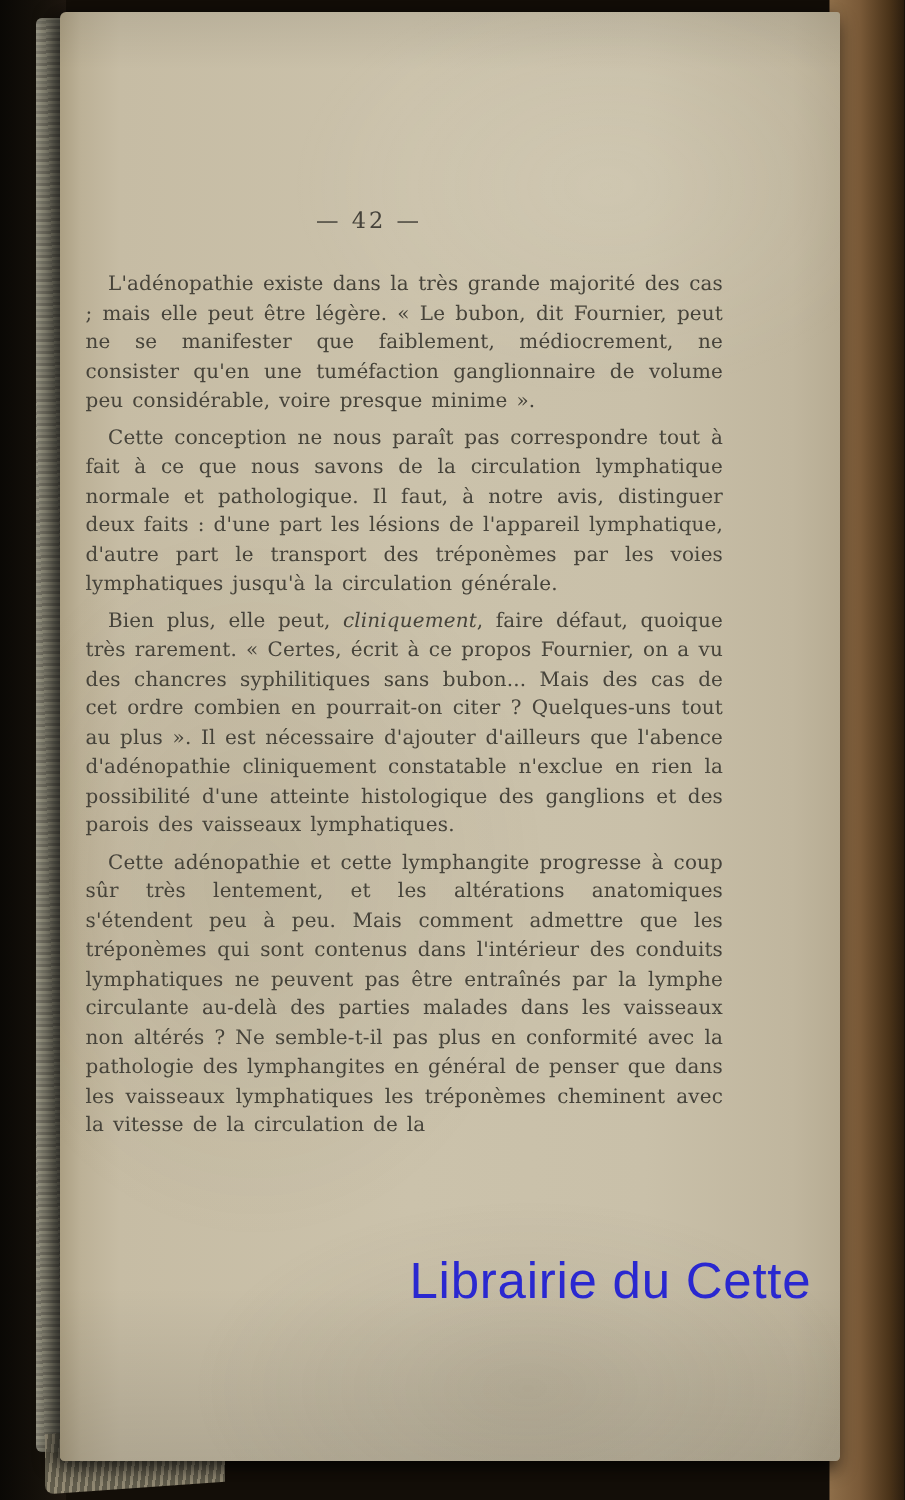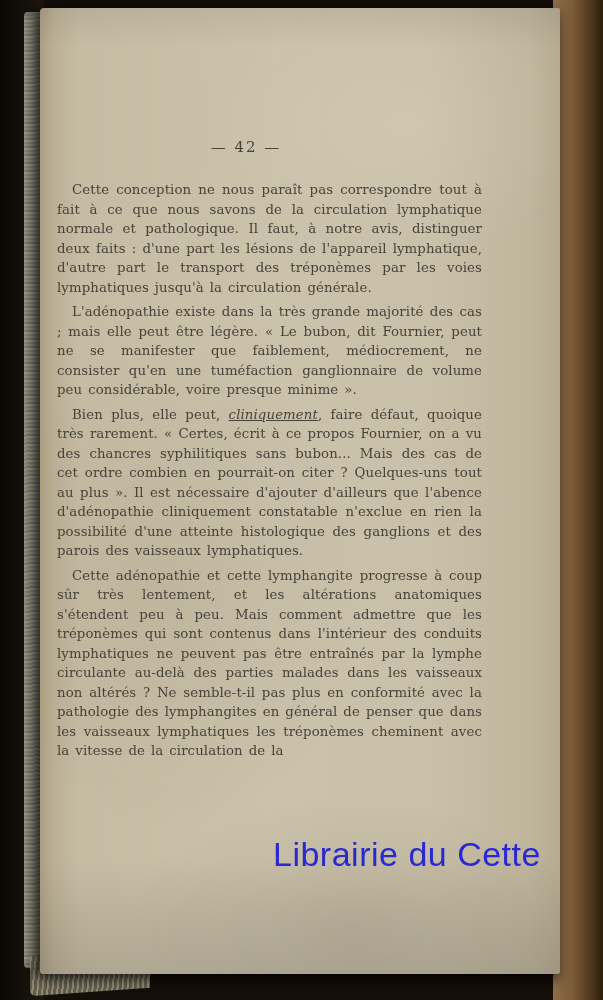--- a/index.html
+++ b/index.html
@@ -74,21 +74,21 @@
 
   .text-block {
     position: absolute; left: 17px; top: 172px; width: 425px;
     color: #46433a;
     font-size: 13.3px; line-height: 19.5px;
     text-align: justify;
     letter-spacing: .1px; word-spacing: 1.6px;
   }
   .text-block p { margin: 0 0 5px 0; text-indent: 15px; }
   .text-block p:last-child { margin-bottom: 4px; }
-  .text-block i { font-style: italic; text-decoration: underline; }
+  .text-block i { font-style: italic; }
 
   
   .watermark {
     position: absolute; left: 273px; top: 835px;
     font-family: "Liberation Sans", sans-serif;
     font-size: 34px; font-weight: 400; letter-spacing: .5px;
     color: #2a28d0;
     white-space: nowrap;
   }
 </style>
@@ -102,23 +102,23 @@
 
   <div class="stack-left"></div>
   <div class="stack-bottom"></div>
 
   <div class="page">
     <div class="page-texture"></div>
 
     <div class="page-number">— 42 —</div>
 
     <div class="text-block">
+      <p>L'adénopathie existe dans la très grande majorité des cas ; mais elle peut être légère. « Le bubon, dit Fournier, peut ne se manifester que faiblement, médiocrement, ne consister qu'en une tuméfaction ganglionnaire de volume peu considérable, voire presque minime ».</p>
+
       <p>Cette conception ne nous paraît pas correspondre tout à fait à ce que nous savons de la circulation lymphatique normale et pathologique. Il faut, à notre avis, distinguer deux faits : d'une part les lésions de l'appareil lymphatique, d'autre part le transport des tréponèmes par les voies lymphatiques jusqu'à la circulation générale.</p>
-
-      <p>L'adénopathie existe dans la très grande majorité des cas ; mais elle peut être légère. « Le bubon, dit Fournier, peut ne se manifester que faiblement, médiocrement, ne consister qu'en une tuméfaction ganglionnaire de volume peu considérable, voire presque minime ».</p>
 
       <p><span>Bien plus, elle peut, </span><i>cliniquement</i><span>, faire défaut, quoique très rarement. « Certes, écrit à ce propos Fournier, on a vu des chancres syphilitiques sans bubon... Mais des cas de cet ordre combien en pourrait-on citer ? Quelques-uns tout au plus ». Il est nécessaire d'ajouter d'ailleurs que l'abence d'adénopathie cliniquement constatable n'exclue en rien la possibilité d'une atteinte histologique des ganglions et des parois des vaisseaux lymphatiques.</span></p>
 
       <p>Cette adénopathie et cette lymphangite progresse à coup sûr très lentement, et les altérations anatomiques s'étendent peu à peu. Mais comment admettre que les tréponèmes qui sont contenus dans l'intérieur des conduits lymphatiques ne peuvent pas être entraînés par la lymphe circulante au-delà des parties malades dans les vaisseaux non altérés ? Ne semble-t-il pas plus en conformité avec la pathologie des lymphangites en général de penser que dans les vaisseaux lymphatiques les tréponèmes cheminent avec la vitesse de la circulation de la</p>
     </div>
   </div>
 
   <div class="watermark" style="color: rgb(42, 40, 208);">Librairie du Cette</div>
 
 </div>

